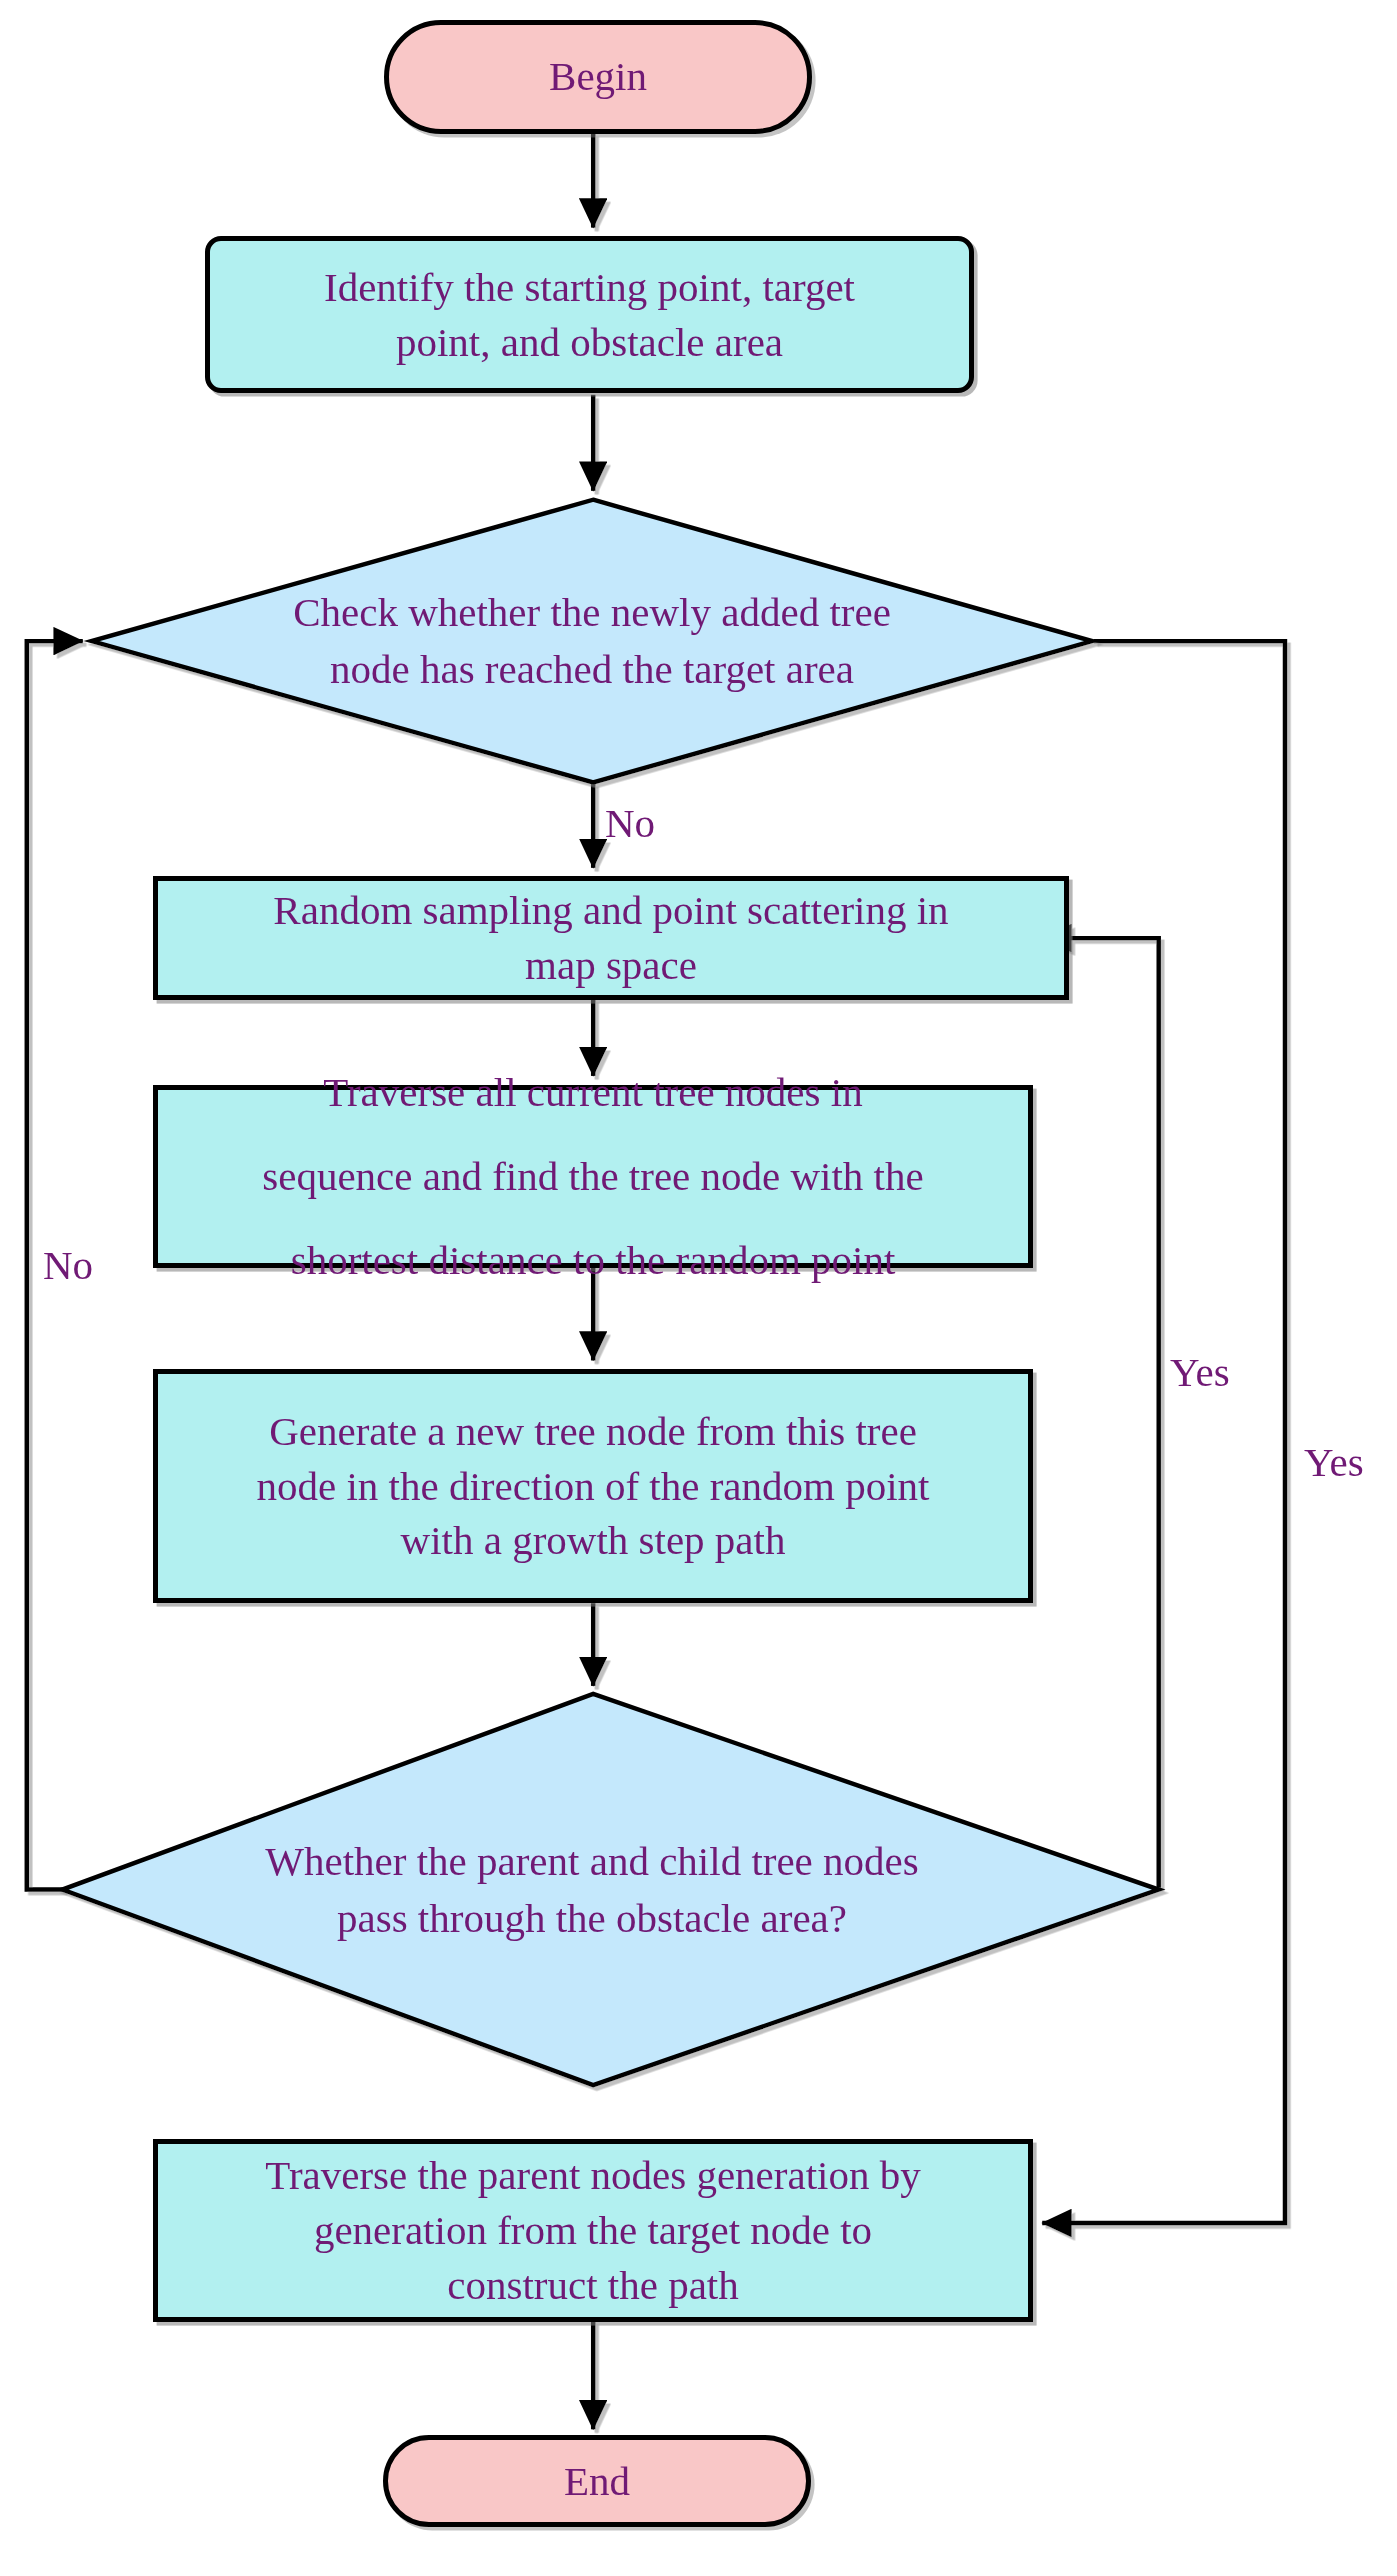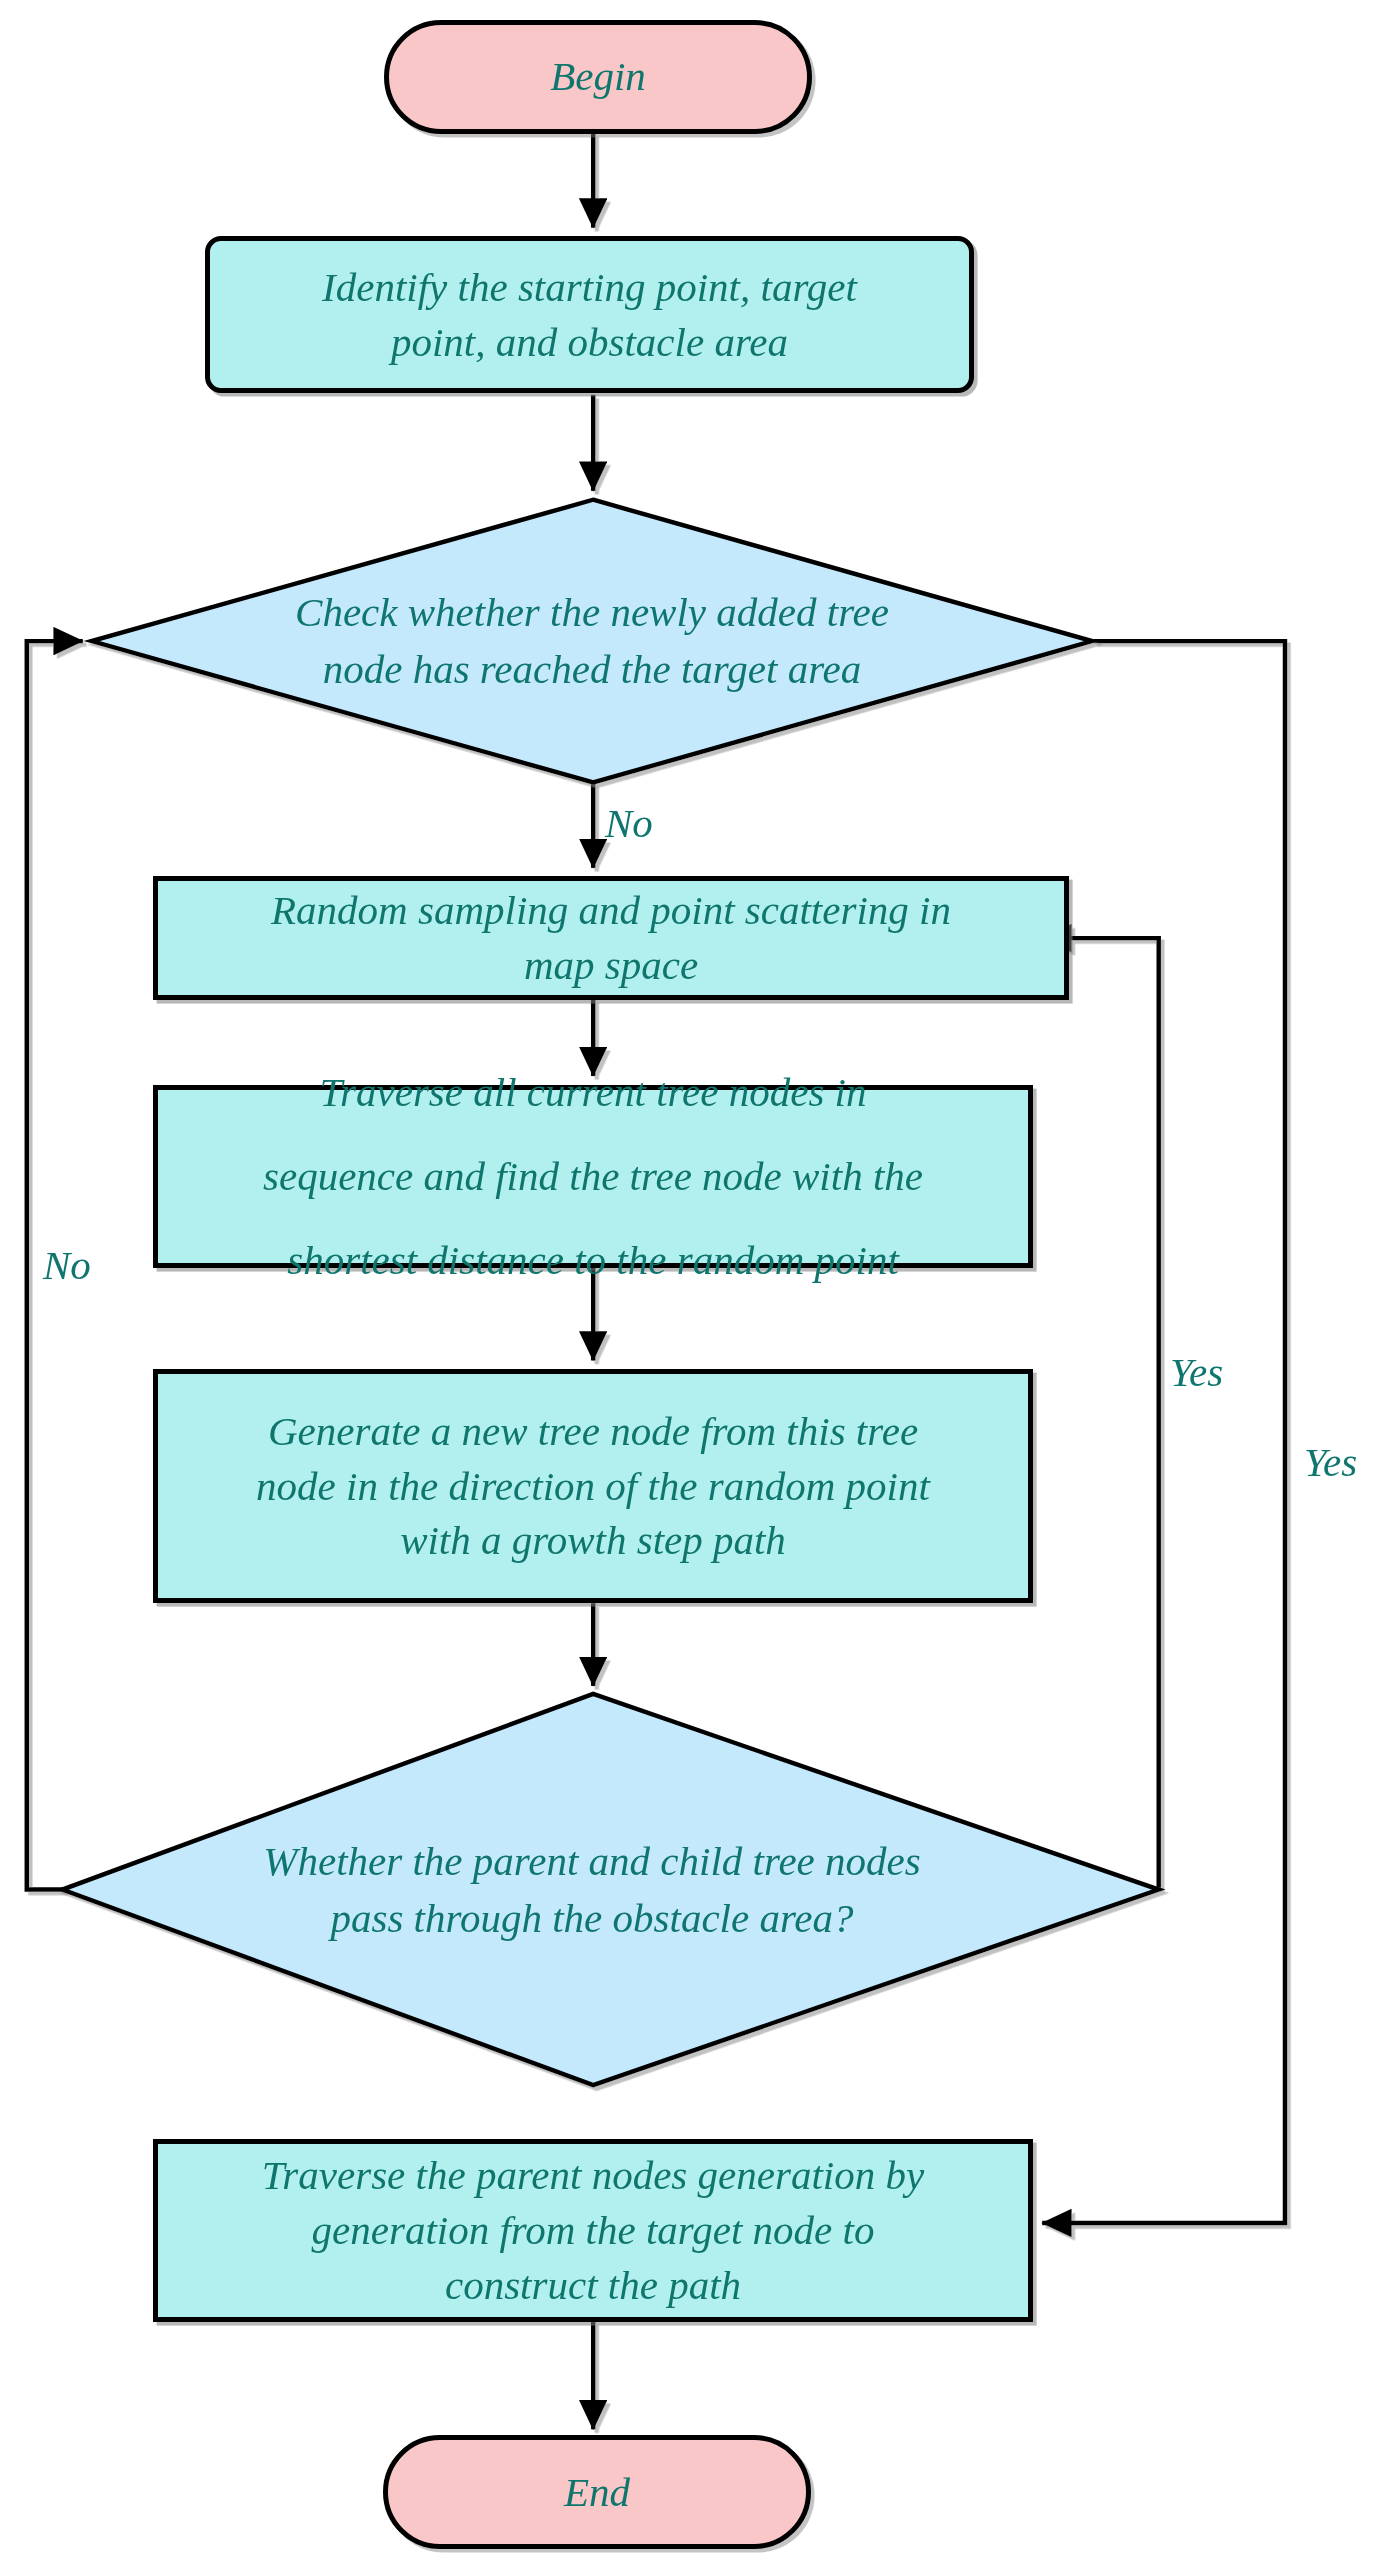--- a/index.html
+++ b/index.html
@@ -2,23 +2,22 @@
 <html style="font-size:14.2px"><head>
 <meta charset="utf-8">
 <style>
   html, body { margin: 0; padding: 0; background: #ffffff; }
   #canvas {
     position: relative;
     width: 1398px;
     height: 2576px;
     background: #ffffff;
     font-family: "Liberation Serif", "DejaVu Serif", serif;
-    color: #0f766e;
+    color: #701a75;
     overflow: hidden;
-    font-style: italic;
   }
   #edge-layer {
     position: absolute;
     left: 0; top: 0;
     width: 1398px; height: 2576px;
   }
   .node {
     position: absolute;
     display: flex;
     flex-direction: column;
@@ -123,21 +122,21 @@
     <div>Whether the parent and child tree nodes</div>
     <div>pass through the obstacle area?</div>
   </div>
 
   <div class="node process" style="left:153px; top:2139px; width:880px; height:183px;">
     <div>Traverse the parent nodes generation by</div>
     <div>generation from the target node to</div>
     <div>construct the path</div>
   </div>
 
-  <div class="node terminal" style="left:383px; top:2435px; width:428px; height:114px;">
+  <div class="node terminal" style="left:383px; top:2435px; width:428px; height:92px;">
     <div>End</div>
   </div>
 
   <div class="edge-label" style="left:605px; top:803px;">No</div>
   <div class="edge-label" style="left:43px; top:1245px;">No</div>
   <div class="edge-label" style="left:1170px; top:1352px;">Yes</div>
   <div class="edge-label" style="left:1304px; top:1442px;">Yes</div>
 
 </div>
 

